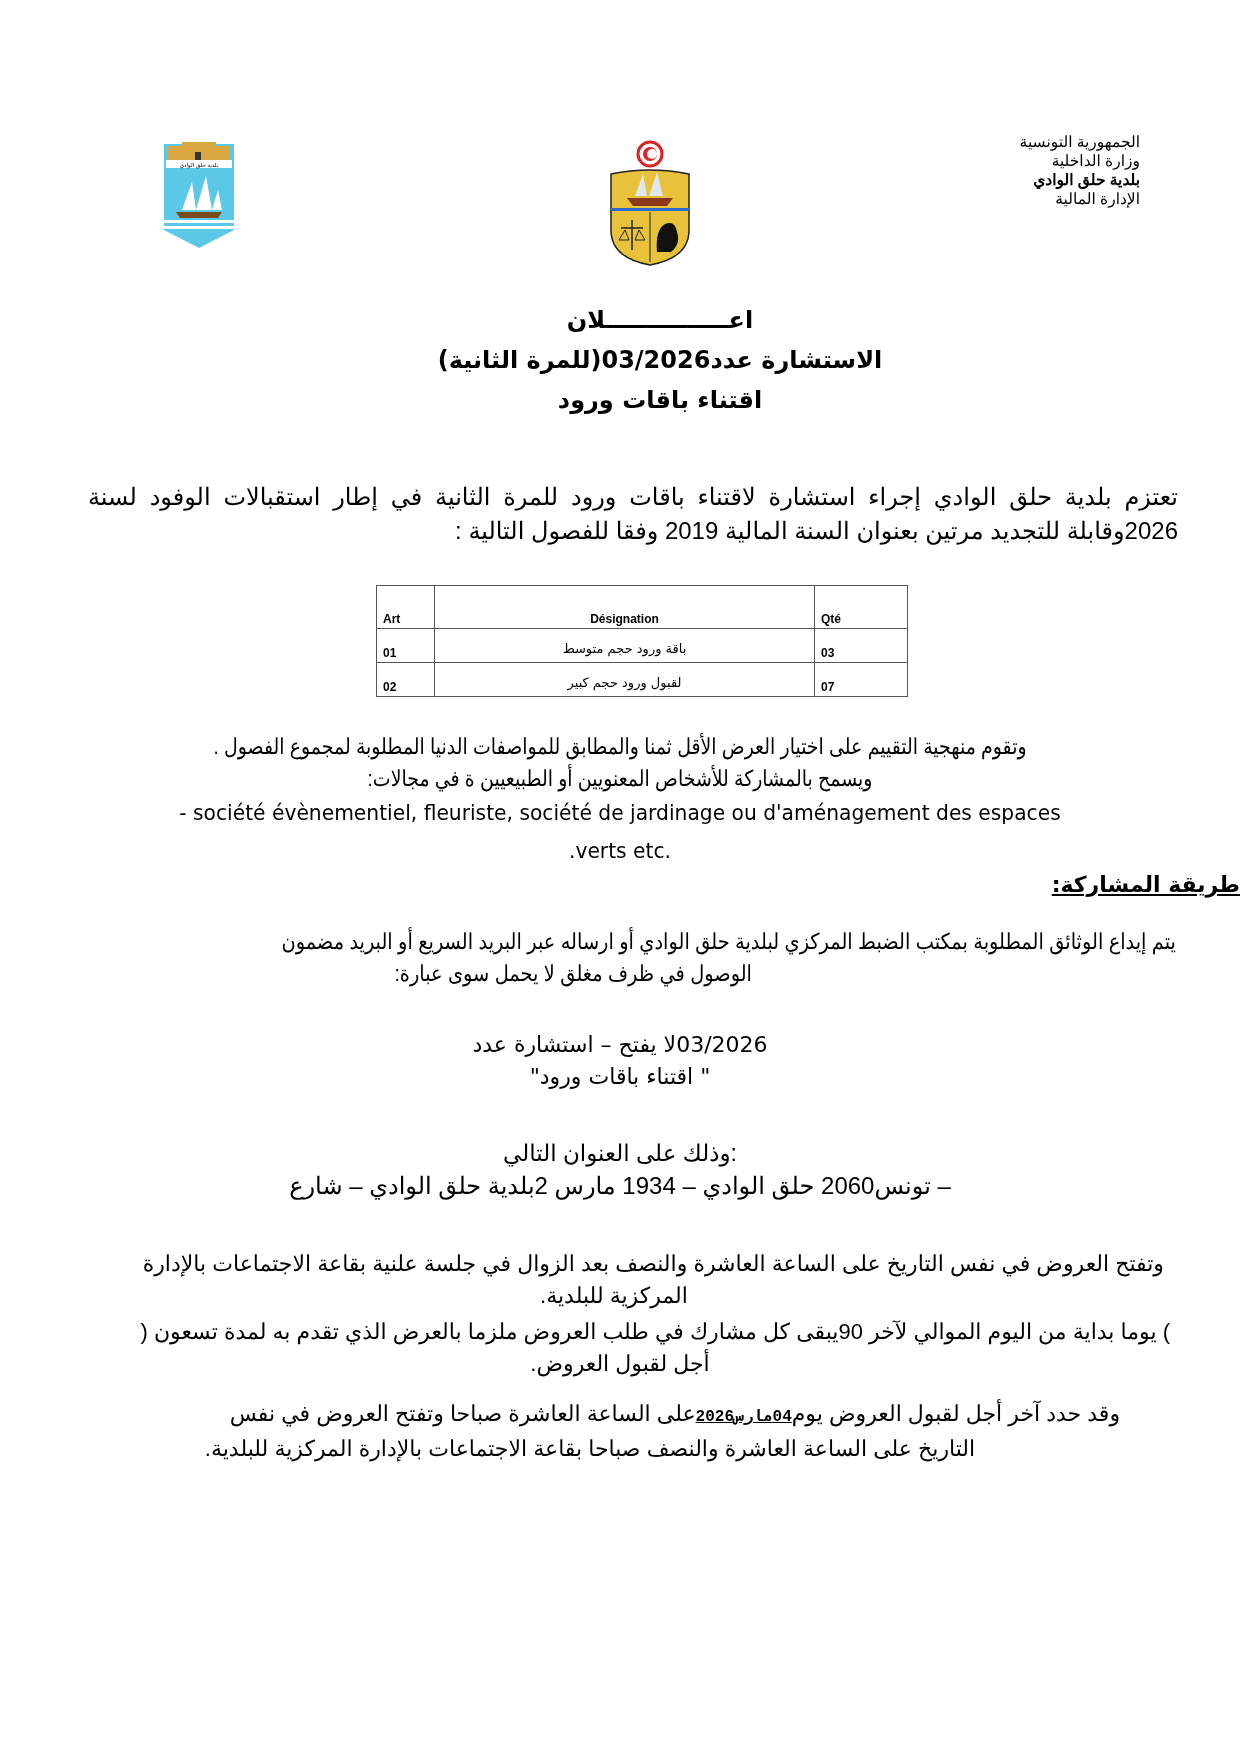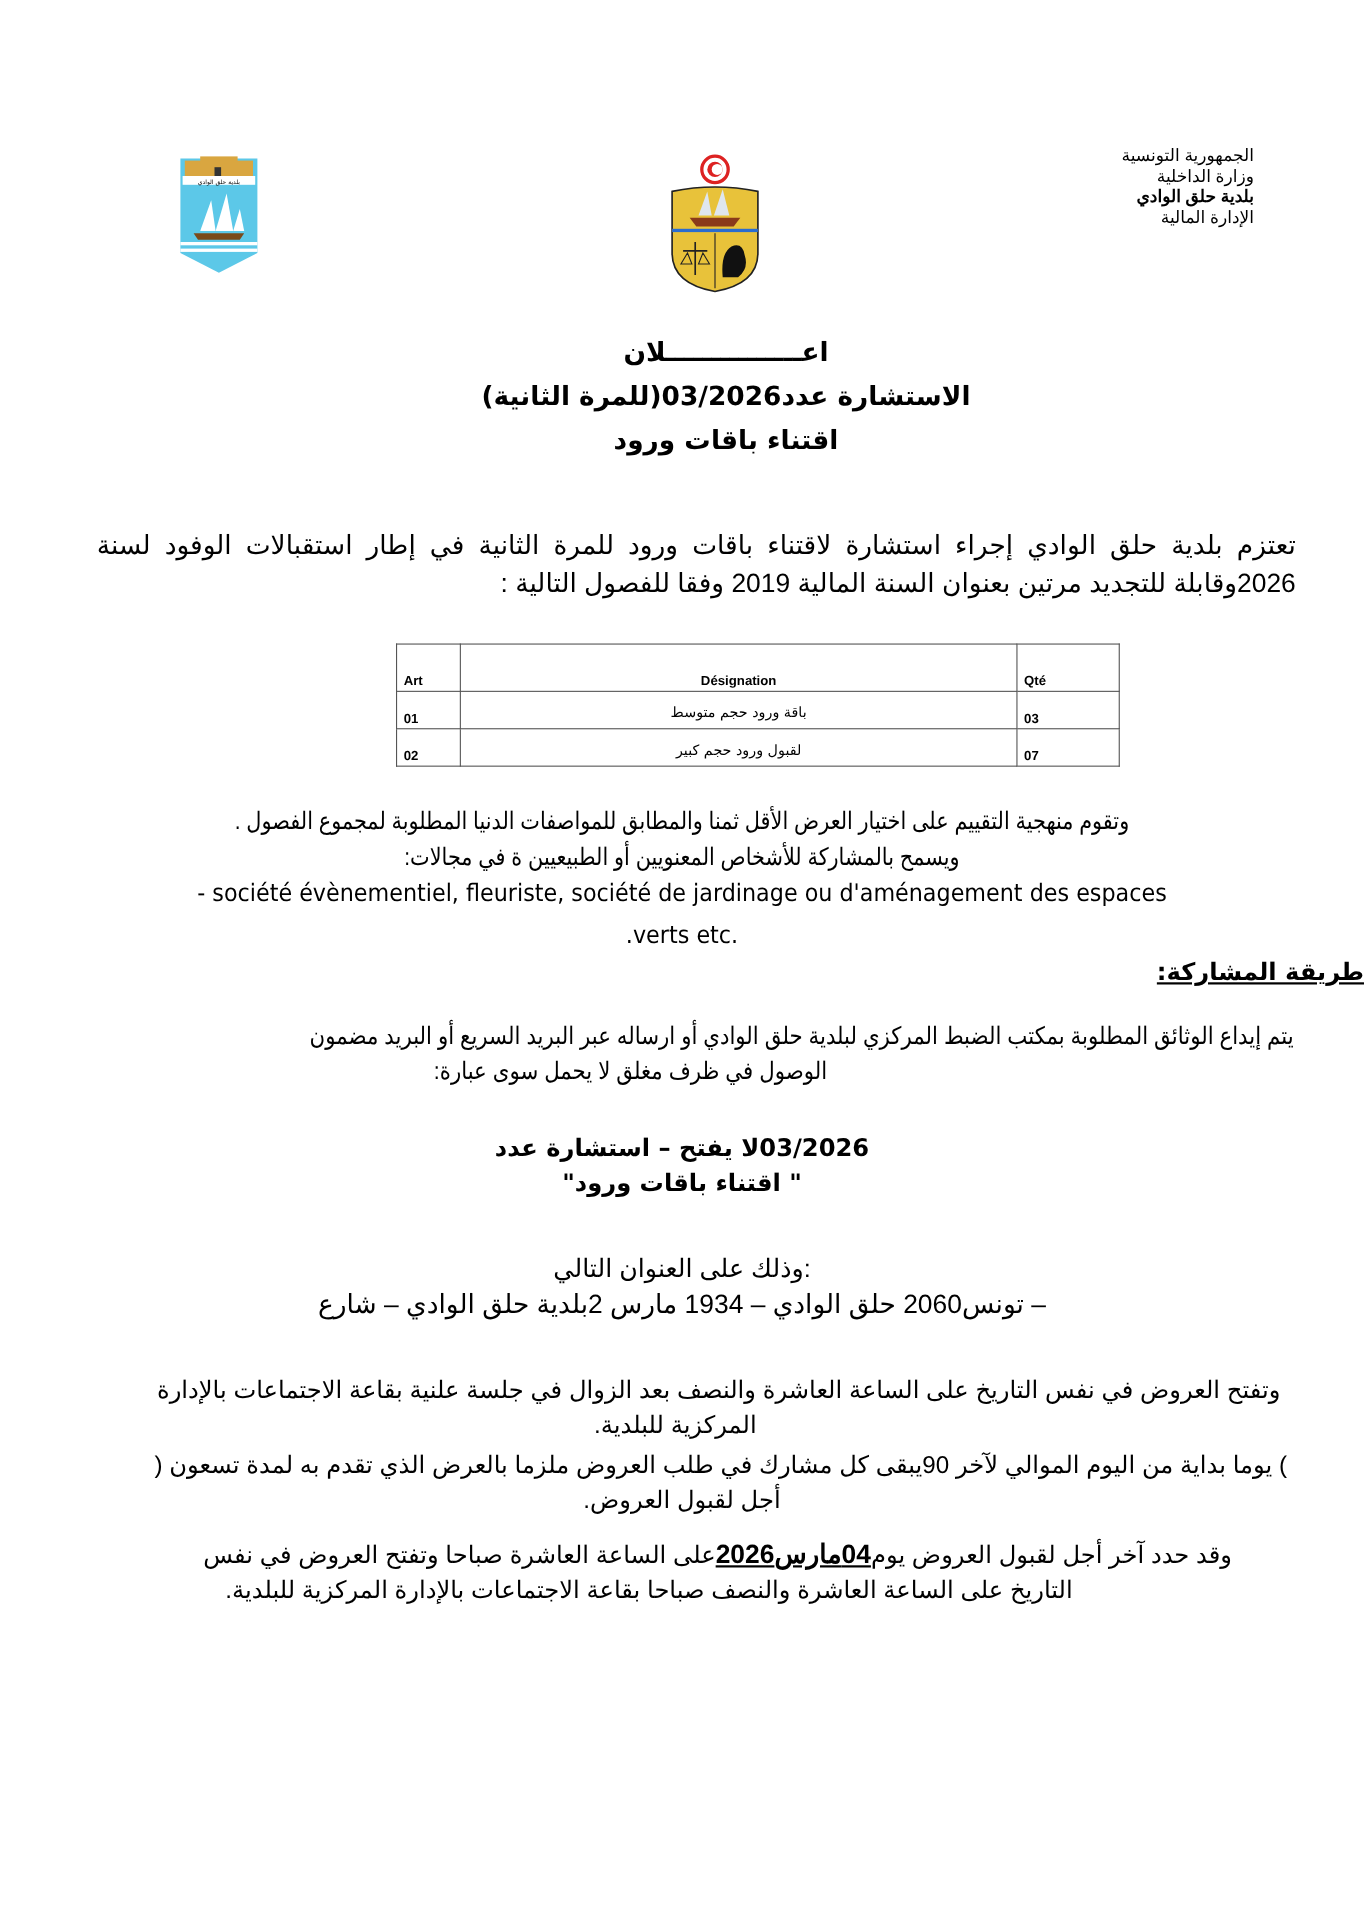--- a/index.html
+++ b/index.html
@@ -18,21 +18,21 @@
   
   .title { font-family: "DejaVu Sans", sans-serif; font-weight: bold; font-size: 24px; left: 0; width: 1240px; text-align: center; direction: rtl; margin-left: 40px; }
   #t1 { top: 306px; letter-spacing: 1px; }
   #t2 { top: 346px; }
   #t3 { top: 386px; }
 
   .para { font-family: "Liberation Sans", sans-serif; font-size: 24px; line-height: 34px; }
   #intro { left: 88px; width: 1090px; top: 480px; text-align: justify; text-align-last: right; }
 
   
-  #items { left: 360px; top: 585px; width: 658px; border-collapse: collapse; font-family: "Liberation Sans", sans-serif; font-size: 12px; font-weight: bold; }
+  #items { left: 376px; top: 585px; width: 532px; border-collapse: collapse; font-family: "Liberation Sans", sans-serif; font-size: 12px; font-weight: bold; }
   #items td, #items th { border: 1.5px solid #555; padding: 0 6px 2px 6px; vertical-align: bottom; }
   #items th { height: 40px; font-weight: bold; }
   #items td { height: 31px; }
   .c-art { width: 45px; text-align: left; }
   .c-des { text-align: center; }
   .c-qte { width: 80px; text-align: left; }
   .des-text { display: block; direction: rtl; font-weight: normal; font-family: "DejaVu Sans", sans-serif; font-size: 13px; margin-bottom: 4px; }
 
   .cond { font-family: "Liberation Sans", sans-serif; font-size: 22px; left: 0; width: 1240px; text-align: center; direction: rtl; transform: scaleX(0.86); }
   #eval { top: 734px; }
@@ -42,32 +42,32 @@
   #fields2 { top: 838px; }
   #method-h { top: 872px; left: 0; width: 1240px; text-align: right; font-family: "DejaVu Sans", sans-serif; font-weight: bold; font-size: 22px; direction: rtl; }
   #method-h span { text-decoration: underline; }
 
   .cond2 { font-family: "Liberation Sans", sans-serif; font-size: 22px; line-height: 32px; direction: rtl; transform: scaleX(0.88); transform-origin: right center; }
   #deposit { right: 64px; width: 1240px; top: 926px; text-align: right; }
   #deposit .l2 { display: block; text-align: center; padding-right: 130px; }
 
   #env1 { top: 1032px; }
   #env2 { top: 1064px; }
-  .env { font-family: "DejaVu Sans", sans-serif; font-weight: bold; font-size: 22px; left: 0; width: 1240px; text-align: center; direction: rtl; }
+  .env { font-family: "DejaVu Sans", sans-serif; font-weight: normal; font-size: 22px; left: 0; width: 1240px; text-align: center; direction: rtl; }
 
   #addr1 { top: 1140px; }
   #addr2 { top: 1172px; font-size: 24px; }
   .addr { font-family: "Liberation Sans", sans-serif; font-size: 23px; left: 0; width: 1240px; text-align: center; direction: rtl; }
 
   #open { top: 1248px; right: 76px; width: 1100px; }
   #validity { top: 1316px; right: 70px; width: 1100px; }
   #deadline { top: 1398px; right: 120px; width: 1060px; }
   .blk { font-family: "Liberation Sans", sans-serif; font-size: 22px; line-height: 32px; direction: rtl; text-align: center; }
   .blk .first { display: block; text-align: right; }
-  .u { text-decoration: underline; font-weight: bold; font-family: Liberation Sans, sans-serif; font-size: 24px; }
+  .u { text-decoration: underline; font-weight: bold; font-family: Liberation Mono, monospace; font-size: 16px; }
 </style>
 </head>
 <body>
 
 <div id="muni-logo" class="abs">
   <svg width="74" height="108" viewBox="0 0 74 108">
     <path d="M2 2 H72 V88 L37 106 L2 88 Z" fill="#5cc8e8"></path>
     <rect x="6" y="4" width="62" height="14" fill="#d9a640"></rect>
     <rect x="20" y="0" width="34" height="8" fill="#d9a640"></rect>
     <rect x="33" y="10" width="6" height="8" fill="#333"></rect>

